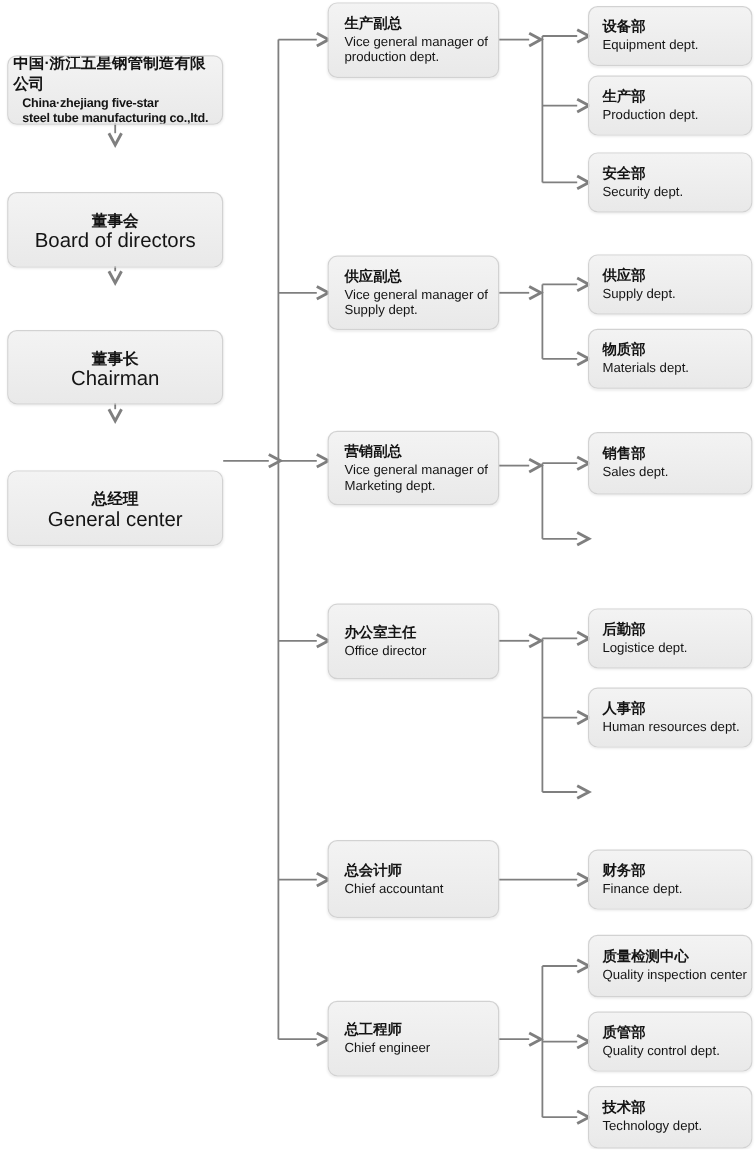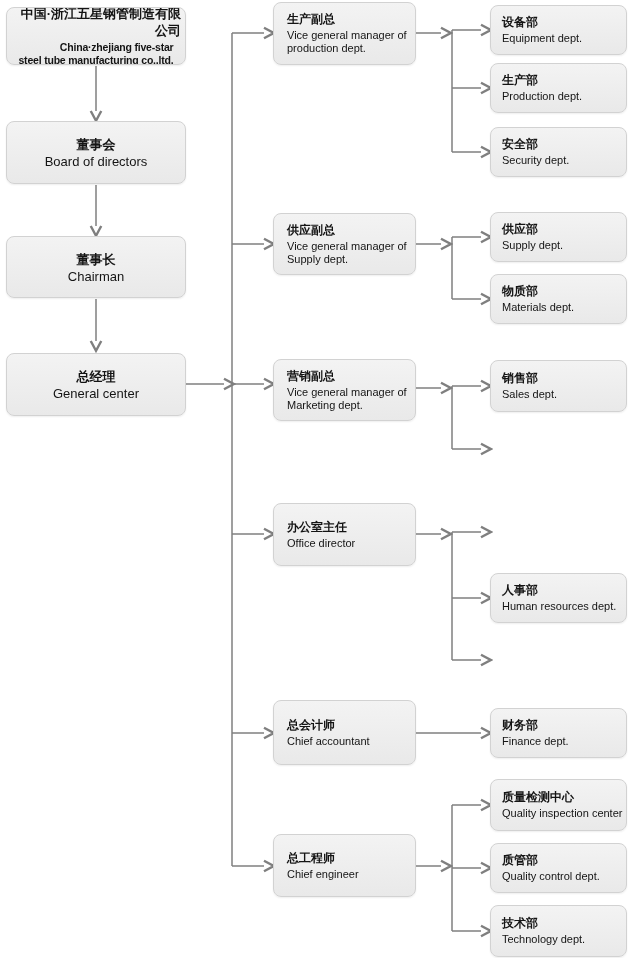--- a/index.html
+++ b/index.html
@@ -15,27 +15,27 @@
     position:absolute;
     box-sizing:border-box;
     background:linear-gradient(#f3f3f3,#e9e9e9);
     border:1px solid #d2d2d2;
     border-radius:8px;
     box-shadow:0 1px 2px rgba(0,0,0,0.07);
     display:flex;flex-direction:column;justify-content:center;
     color:#141414;
     overflow:hidden;
   }
-  .left-col{align-items:center;text-align:right;padding:2px 4px;}
+  .left-col{align-items:center;text-align:left;padding:2px 4px;margin-top:39px;}
   .lr{padding-left:13px;padding-right:2px;align-items:flex-start;text-align:left;}
   .rt{padding-left:11px;}
   .zh{font-weight:bold;font-size:12px;line-height:15px;}
   .left-col .zh{font-size:13px;line-height:16px;}
   .en{font-size:11px;line-height:13px;margin-top:2px;white-space:pre;}
-  .left-col .en{font-size:13px;}
+  .left-col .en{font-size:17px;}
   .root .zh{font-size:13px;line-height:17px;}
   .root .en{font-weight:bold;font-size:10.5px;line-height:13px;letter-spacing:-0.2px;}
 </style>
 </head>
 <body>
 
 <div id="canvas">
 
   <svg id="wires" viewBox="0 0 630 958" xmlns="http://www.w3.org/2000/svg">
     <defs>
@@ -182,20 +182,24 @@
     <div class="zh">物质部</div>
     <div class="en">Materials dept.</div>
   </div>
 
   <div class="node lr rt" style="left:490px;top:360px;width:137px;height:52px">
     <div class="zh">销售部</div>
     <div class="en">Sales dept.</div>
   </div>
 
 
+  <div class="node lr rt" style="left:490px;top:507px;width:137px;height:50px">
+    <div class="zh">后勤部</div>
+    <div class="en">Logistice dept.</div>
+  </div>
 
   <div class="node lr rt" style="left:490px;top:573px;width:137px;height:50px">
     <div class="zh">人事部</div>
     <div class="en">Human resources dept.</div>
   </div>
 
 
   <div class="node lr rt" style="left:490px;top:708px;width:137px;height:50px">
     <div class="zh">财务部</div>
     <div class="en">Finance dept.</div>

